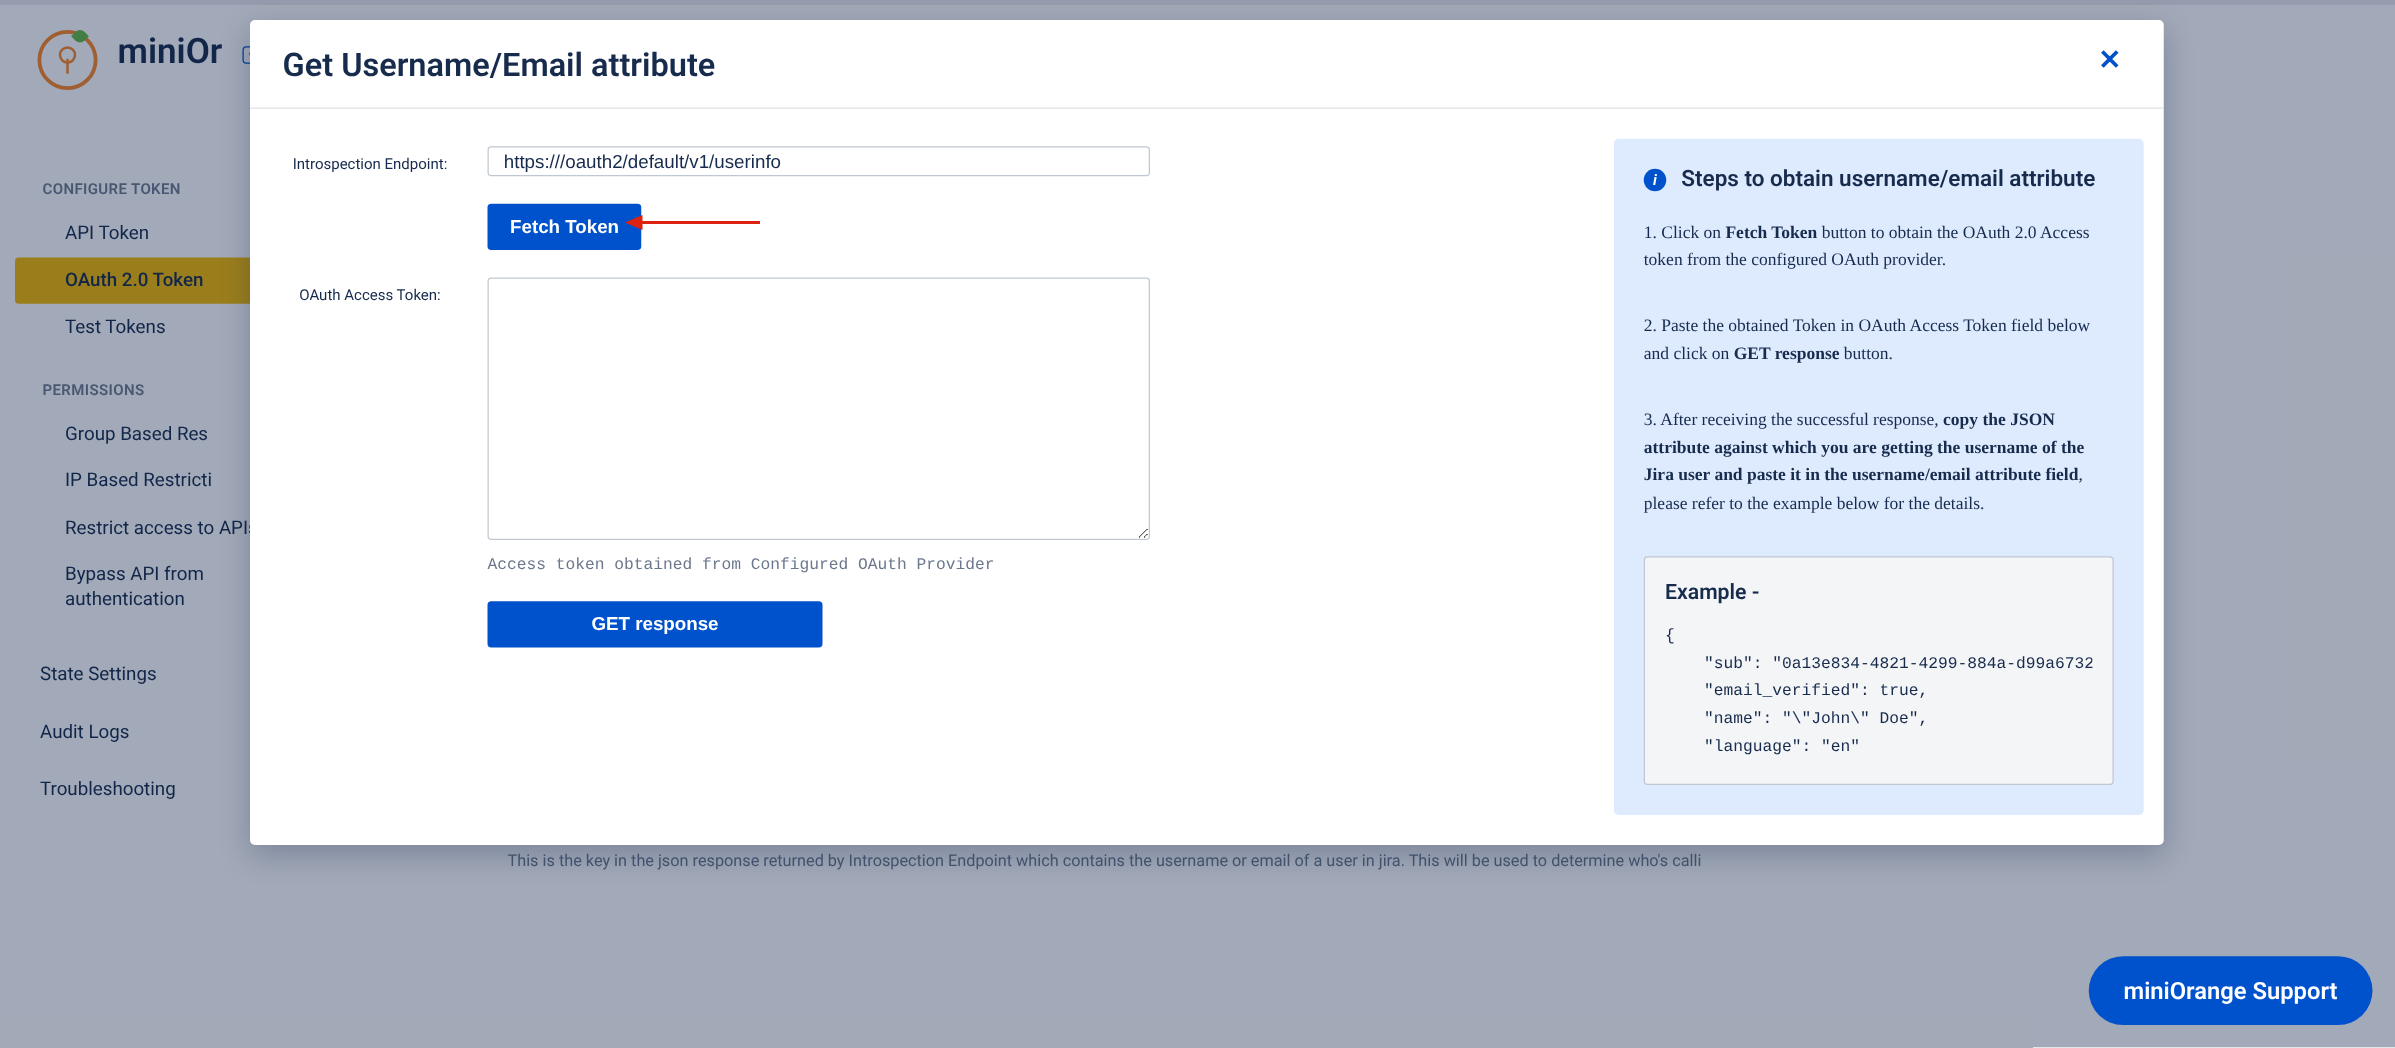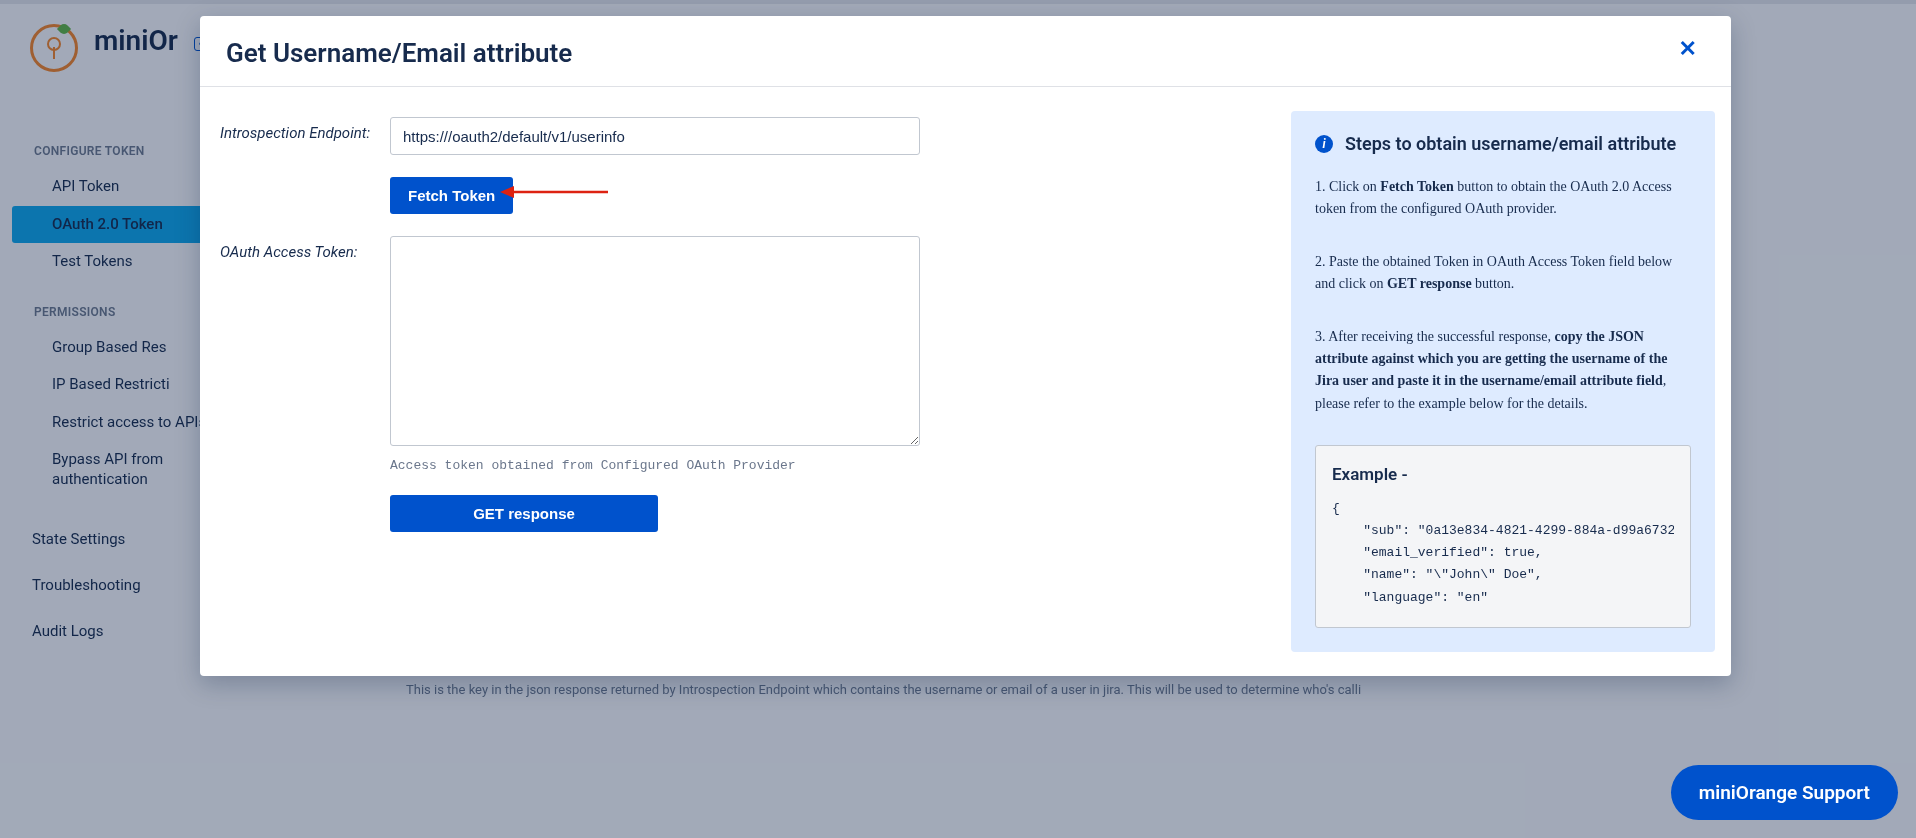--- a/index.html
+++ b/index.html
@@ -116,21 +116,21 @@
     .sidebar-item {
       display: block;
       padding: 9px 30px 9px 40px;
       font-size: 15px;
       color: #172b4d;
       border-radius: 3px;
       cursor: pointer;
       line-height: 1.3;
     }
     .sidebar-item.active {
-      background: #0ea5e9;
+      background: #eab308;
       font-weight: 500;
     }
     .sidebar-top-item {
       display: block;
       padding: 14px 20px;
       font-size: 15px;
       color: #172b4d;
       cursor: pointer;
     }
 
@@ -227,36 +227,35 @@
     .modal-left {
       flex: 1;
       padding: 30px 60px 20px 20px;
     }
     .form-row {
       display: flex;
       margin-bottom: 22px;
     }
     .form-label {
       width: 170px;
-      text-align: left;
-      font-size: 15px;
+      text-align: center;
+      font-size: 12px;
       color: #172b4d;
       padding-right: 18px;
       padding-top: 6px;
       line-height: 1.4;
-      font-style: italic;
     }
     .form-control-wrap {
       flex: 1;
       max-width: 530px;
       position: relative;
     }
     .text-input {
       width: 100%;
-      height: 38px;
+      height: 24px;
       border: 1px solid #c1c7d0;
       border-radius: 3px;
       padding: 0 12px;
       font-size: 15px;
       color: #172b4d;
     }
     .textarea-input {
       width: 100%;
       height: 210px;
       border: 1px solid #c1c7d0;
@@ -403,22 +402,22 @@
   <div class="sidebar-item active">OAuth 2.0 Token</div>
   <div class="sidebar-item">Test Tokens</div>
 
   <div class="sidebar-group-title" style="margin-top:14px">PERMISSIONS</div>
   <div class="sidebar-item">Group Based Res</div>
   <div class="sidebar-item">IP Based Restricti</div>
   <div class="sidebar-item">Restrict access to APIs</div>
   <div class="sidebar-item">Bypass API from authentication</div>
 
   <div class="sidebar-top-item" style="margin-top:18px">State Settings</div>
+  <div class="sidebar-top-item">Audit Logs</div>
   <div class="sidebar-top-item">Troubleshooting</div>
-  <div class="sidebar-top-item">Audit Logs</div>
 </div>
 
 <div class="background-form">
   <div class="bg-row">
     <div class="bg-label">Scope:</div>
     <input class="bg-input short" placeholder="Enter Scope" style="">
   </div>
   <div class="bg-row">
     <div class="bg-label">
       <span>State</span>

